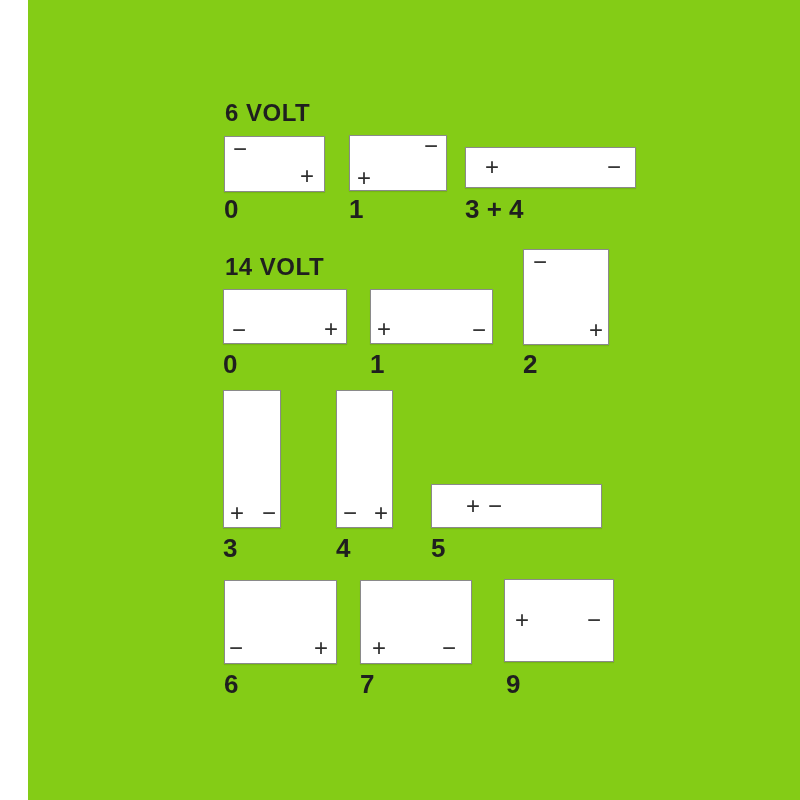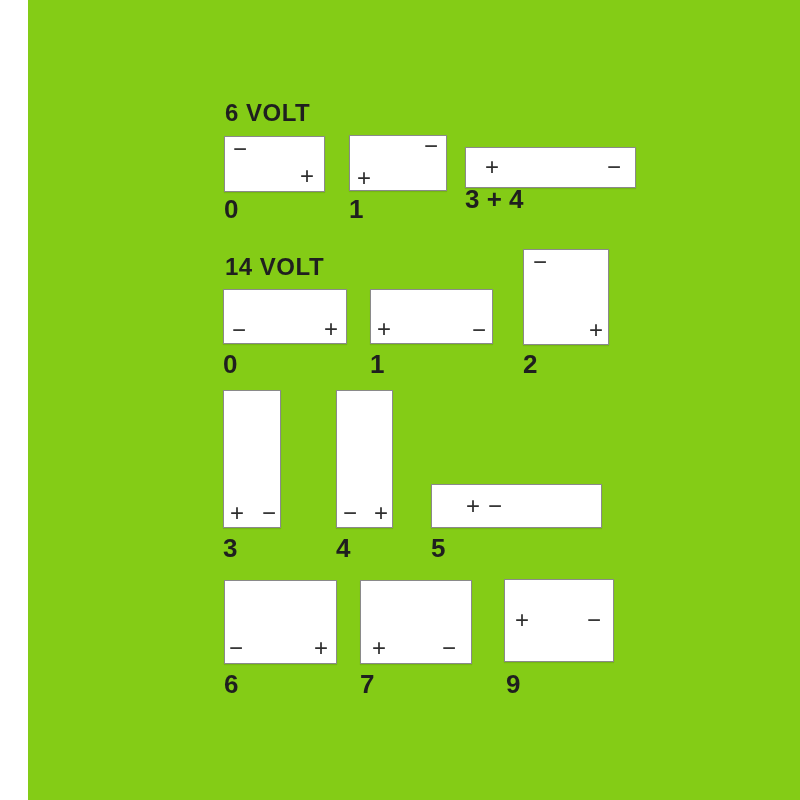--- a/index.html
+++ b/index.html
@@ -60,21 +60,21 @@
     <div class="battery-label" style="left: 196px; top: 196px; color: rgb(31, 31, 31);">0</div>
     <div class="battery-box" style="left: 321px; top: 135px; width: 96px; height: 54px; border-color: rgb(138, 138, 138);">
       <span class="terminal" style="left: 81px; top: 10px; color: rgb(46, 46, 46);">−</span>
       <span class="terminal" style="left: 14px; top: 42px; color: rgb(46, 46, 46);">+</span>
     </div>
     <div class="battery-label" style="left: 321px; top: 196px; color: rgb(31, 31, 31);">1</div>
     <div class="battery-box" style="left: 437px; top: 147px; width: 169px; height: 39px; border-color: rgb(138, 138, 138);">
       <span class="terminal" style="left: 26px; top: 19px; color: rgb(46, 46, 46);">+</span>
       <span class="terminal" style="left: 148px; top: 19px; color: rgb(46, 46, 46);">−</span>
     </div>
-    <div class="battery-label" style="left: 437px; top: 186px; color: rgb(31, 31, 31);">3 + 4</div>
+    <div class="battery-label" style="left: 437px; top: 196px; color: rgb(31, 31, 31);">3 + 4</div>
     <div class="section-heading" style="left: 197px; top: 255px;">14 VOLT</div>
     <div class="battery-box" style="left: 195px; top: 289px; width: 122px; height: 53px; border-color: rgb(138, 138, 138);">
       <span class="terminal" style="left: 15px; top: 40px; color: rgb(46, 46, 46);">−</span>
       <span class="terminal" style="left: 107px; top: 39px; color: rgb(46, 46, 46);">+</span>
     </div>
     <div class="battery-label" style="left: 195px; top: 351px; color: rgb(31, 31, 31);">0</div>
     <div class="battery-box" style="left: 342px; top: 289px; width: 121px; height: 53px; border-color: rgb(138, 138, 138);">
       <span class="terminal" style="left: 13px; top: 39px; color: rgb(46, 46, 46);">+</span>
       <span class="terminal" style="left: 108px; top: 40px; color: rgb(46, 46, 46);">−</span>
     </div>

